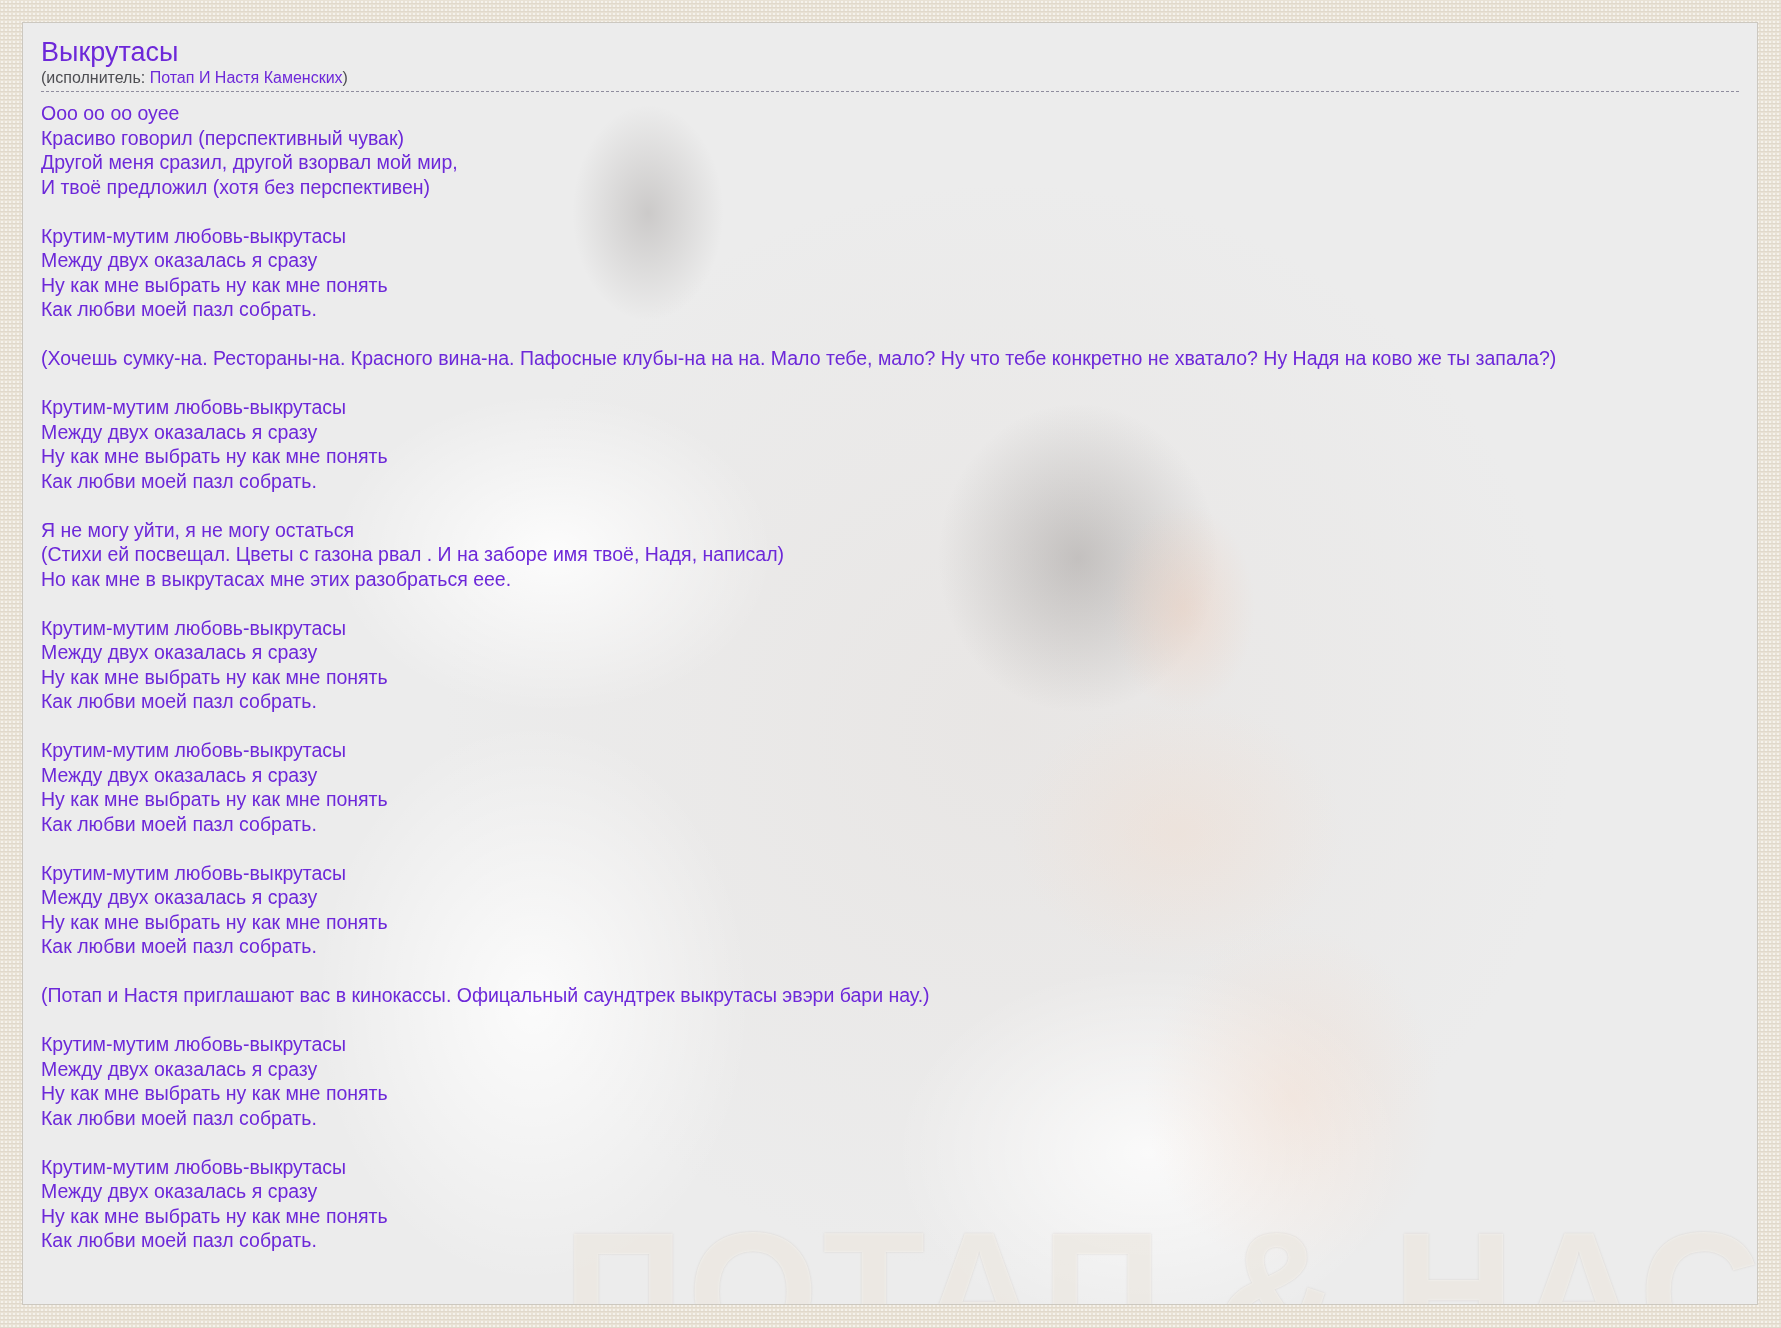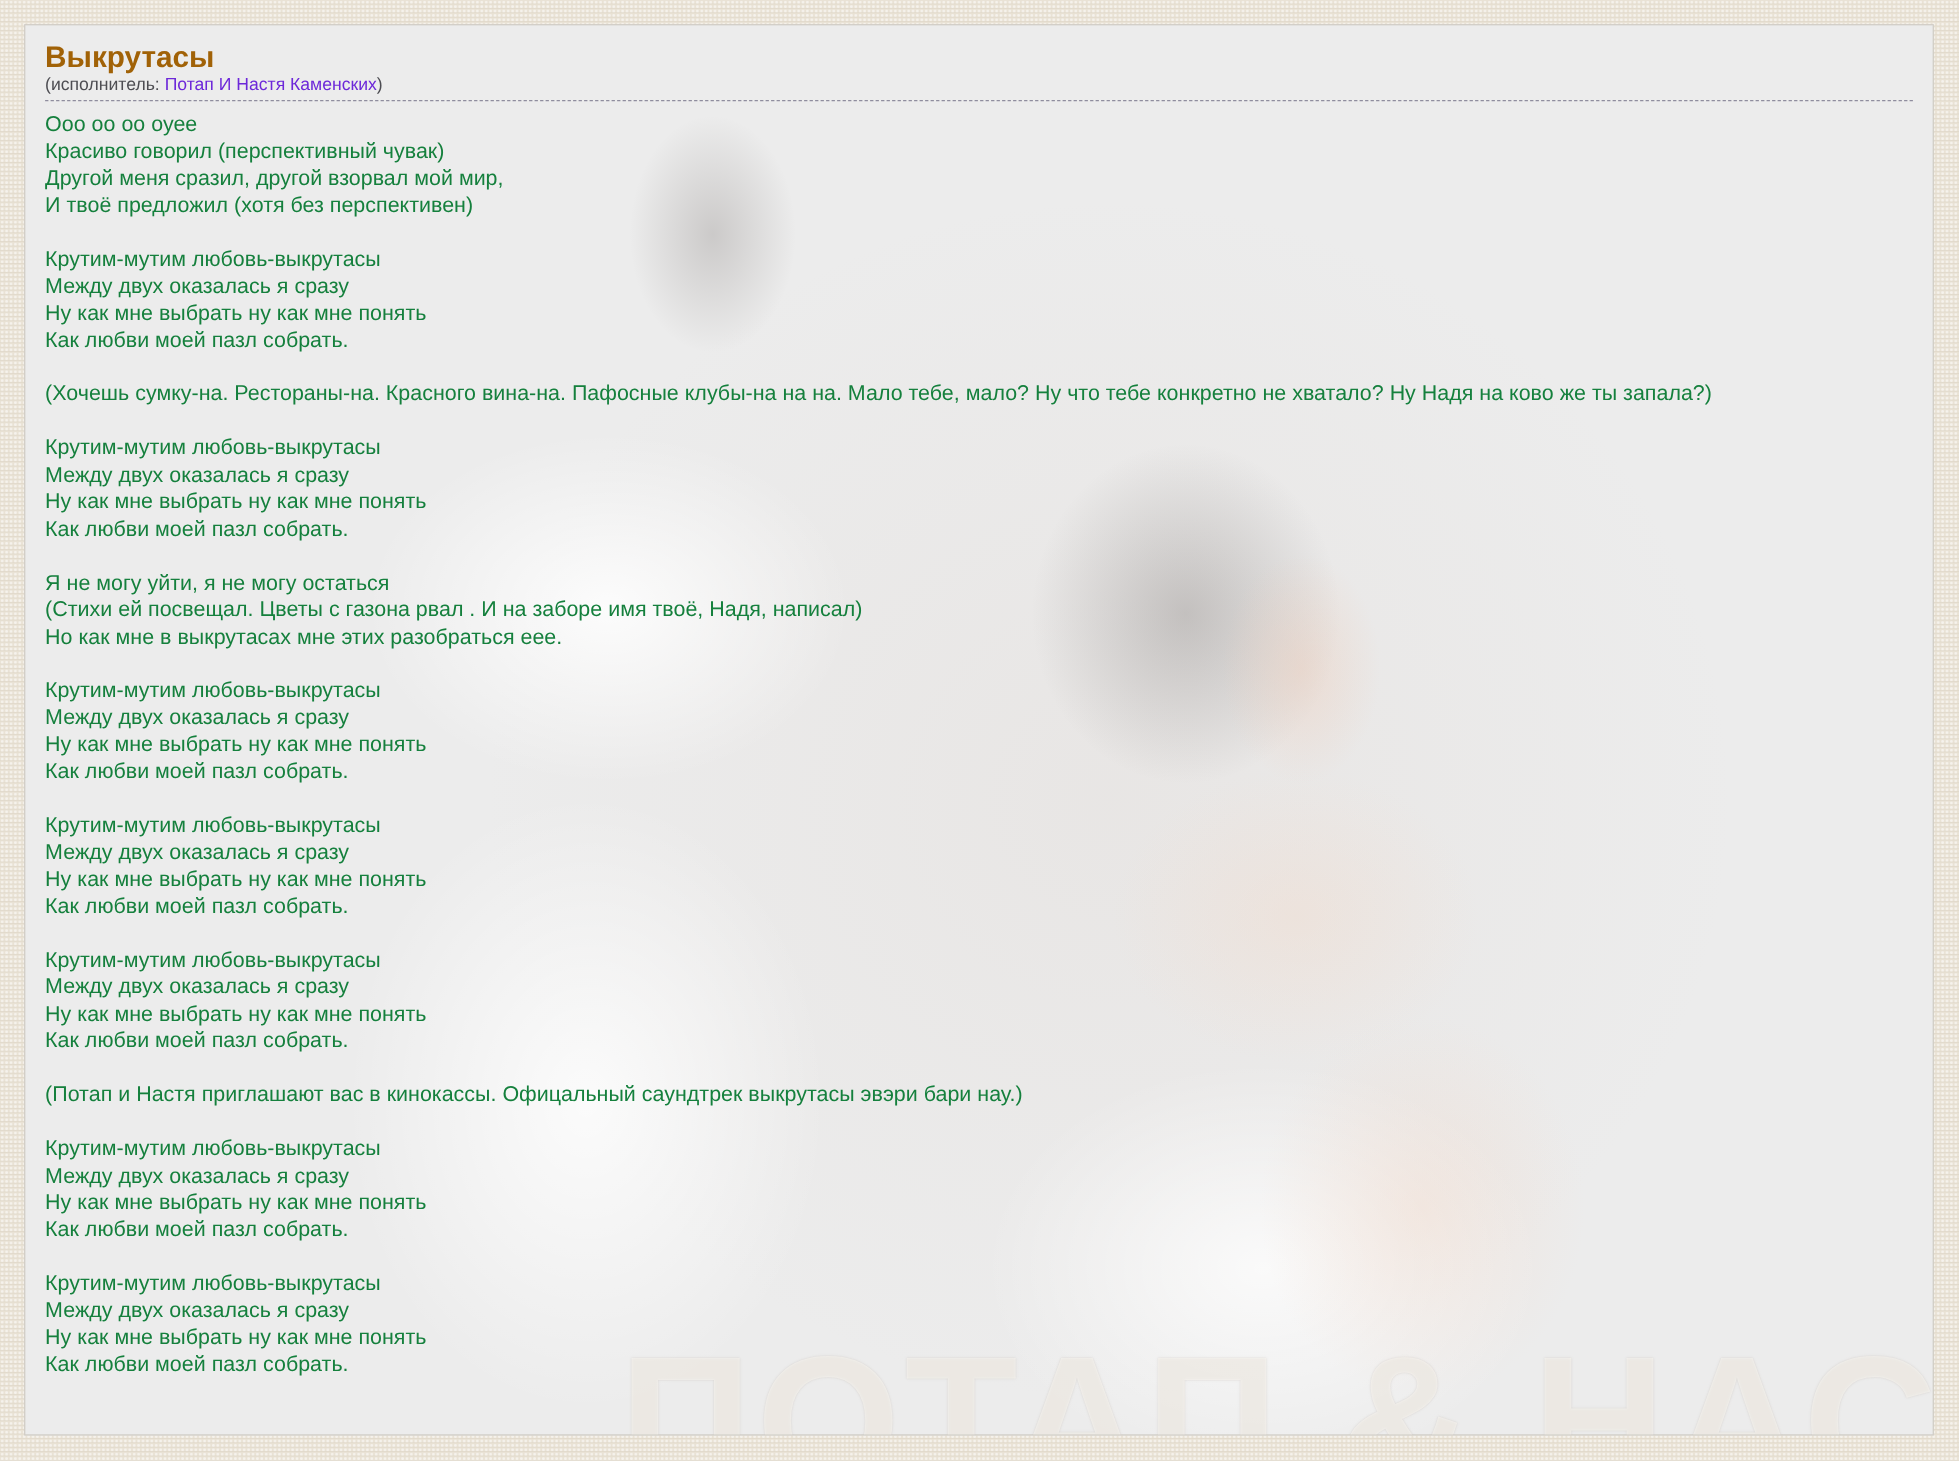--- a/index.html
+++ b/index.html
@@ -37,25 +37,25 @@
     background:radial-gradient(closest-side, rgba(255,255,255,0.75), rgba(255,255,255,0) 78%);}
   .woman-arms{left:1070px;top:840px;width:400px;height:470px;
     background:radial-gradient(closest-side, rgba(243,216,199,0.4), rgba(243,216,199,0) 74%);}
   .watermark{
     position:absolute;left:540px;top:1185px;white-space:nowrap;
     font-size:168px;line-height:1;font-weight:bold;letter-spacing:4px;
     color:rgba(255,253,248,0.55);text-shadow:0 0 2px rgba(168,156,142,0.35);
   }
   
   .content{position:relative;z-index:1;padding:10px 18px 0 18px;}
-  .page-title{margin:4px 0 0 0;font-size:27px;font-weight:bold;line-height:1.15;color:#a16207;}
+  .page-title{margin:4px 0 0 0;font-size:27px;font-weight:normal;line-height:1.15;color:#6d28d9;}
   .header{border-bottom:1px dashed #8f8d9e;padding-bottom:4px;}
   .artist-line{font-size:16px;color:#4d4d52;margin-top:1px;}
   .artist-link{color:#6d28d9;text-decoration:none;cursor:pointer;}
-  .lyrics{margin-top:9px;font-size:19.5px;line-height:24.5px;color:#15803d;}
+  .lyrics{margin-top:9px;font-size:19.5px;line-height:24.5px;color:#6d28d9;}
   .stanza{margin:0 0 24.5px 0;}
   .line{white-space:nowrap;}
 </style>
 </head>
 <body>
 
 <div class="card">
 
   <div class="photo">
     <div class="blob photo-wash"></div>

